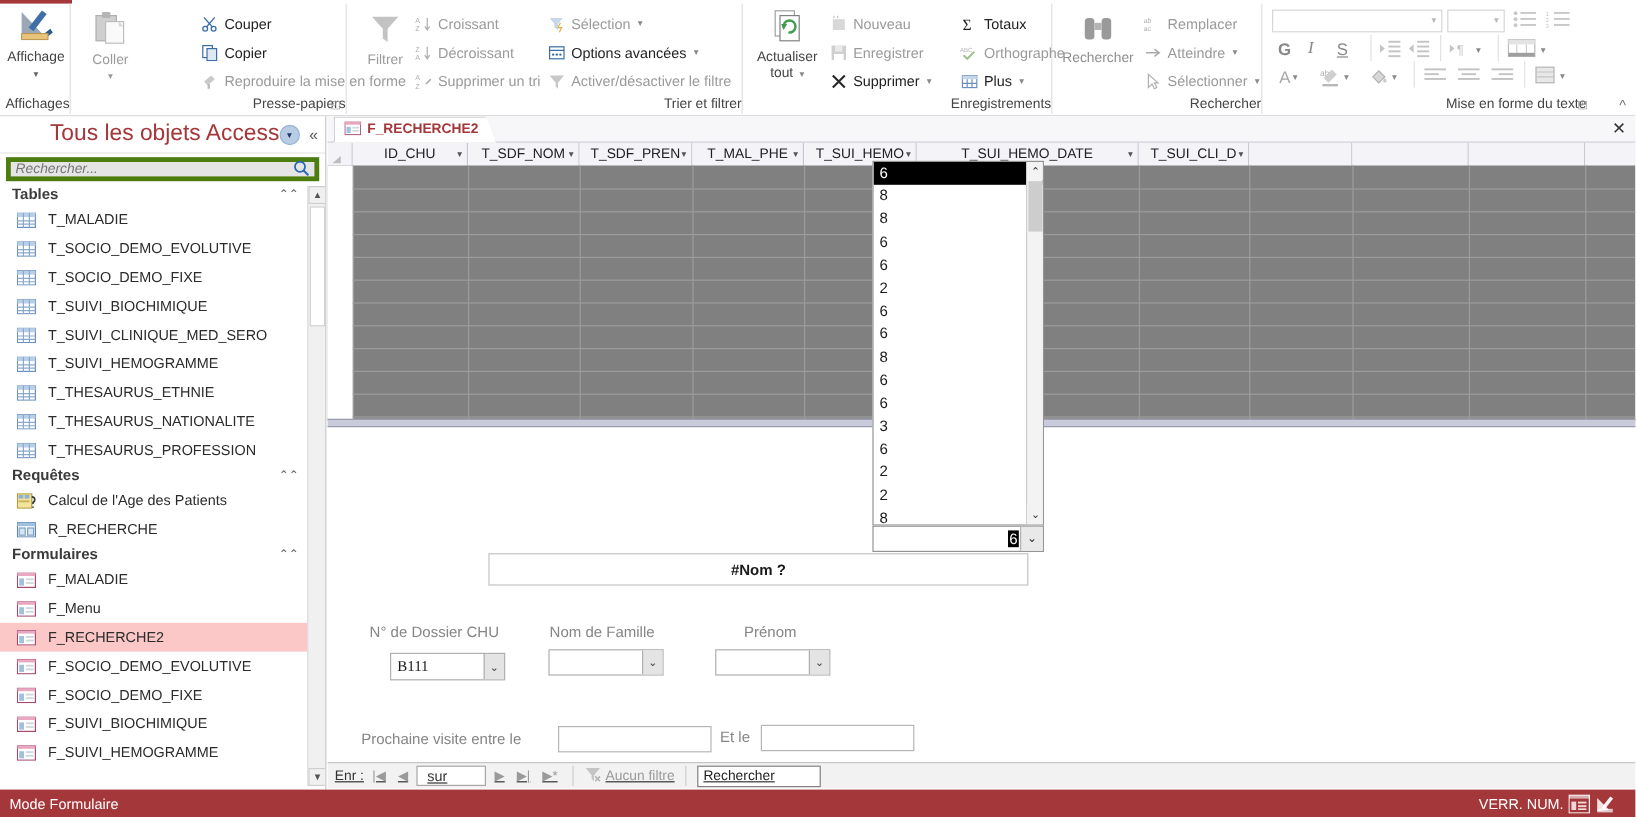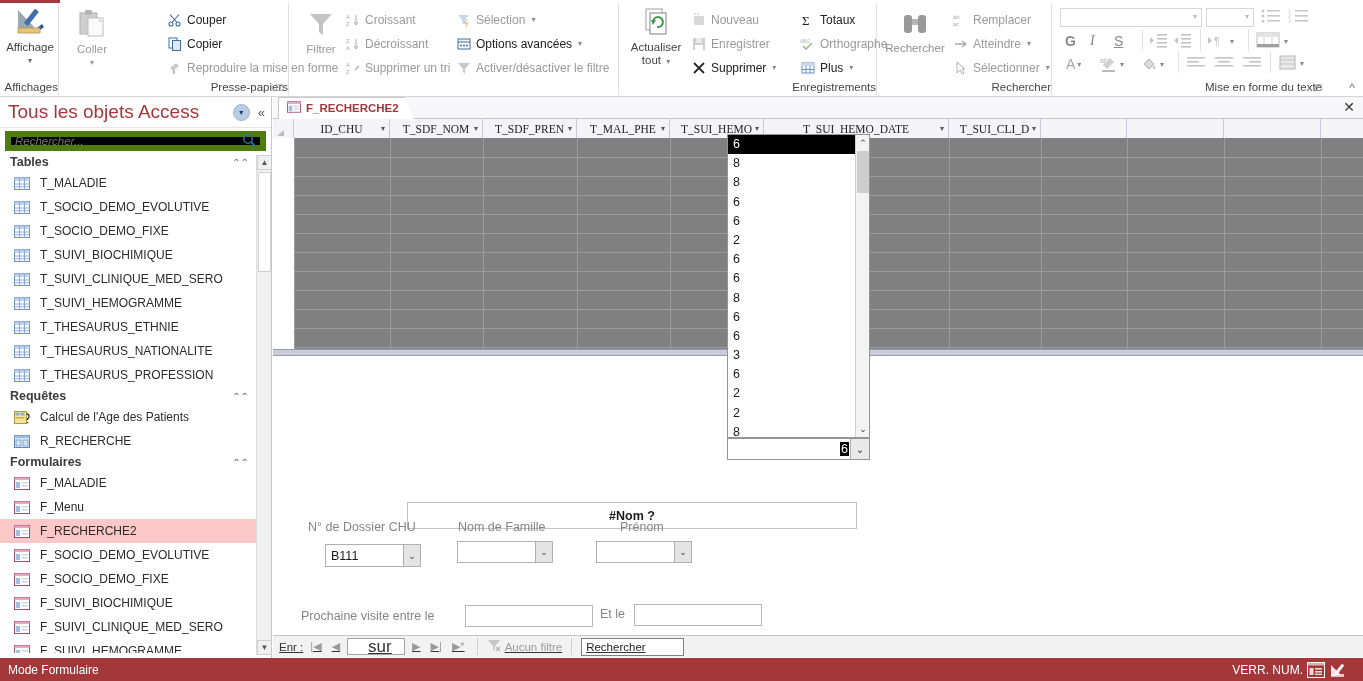--- a/index.html
+++ b/index.html
@@ -52,36 +52,36 @@
   .caret { font-size: 8px; color: #8a8a8a; margin-left:2px; }
 
   
   .navpane {
     position: absolute; left: 0; top: 97px; width: 272px; height: 561px;
     background: #ffffff; border-right: 1px solid #c8c8c8;
     overflow: hidden;
   }
   .nav-title-bar {
     position: relative; height: 31px; padding: 4px 6px 4px 8px;
-    display: flex; align-items: center; justify-content: space-between;
+    display: flex; align-items: center; justify-content: flex-end;
     border-bottom: 1px solid #e6e6e6;
   }
   .nav-title {
     font-size: 19px; color: #a4373a; font-weight: normal; white-space: nowrap;
   }
   .nav-title-icons { display: flex; align-items: center; gap: 8px; }
   .nav-round {
     width: 17px; height: 17px; border-radius: 50%; background: #b8cce4;
     display: flex; align-items: center; justify-content: center;
     font-size: 8px; color: #1f3864; border:1px solid #9ab4d4;
   }
   .nav-collapse { font-size: 13px; color: #555; }
   .nav-search {
     position: relative; margin: 3px 5px 2px 5px; height: 20px;
-    border: 6px solid #4d7c0f; background: #000000; display: flex; align-items: center;
+    border: 4px solid #4d7c0f; background: #e5e5e5; display: flex; align-items: center;
   }
   .nav-search input {
     border: 0; outline: none; flex: 1; font-size: 11.5px; font-style: italic;
     color: #7b7b7b; padding: 0 4px; font-family: "Liberation Sans", sans-serif;
     background: transparent;
   }
   .nav-search .mag { width: 22px; text-align: center; color: #2b6cb0; font-size: 13px; }
   .nav-list { position: relative; height: 500px; overflow: hidden; }
   .nav-group-header {
     display: flex; align-items: center; justify-content: space-between;
@@ -144,21 +144,21 @@
     position: relative; flex: 0 0 21px;
   }
   .sheet-corner::after{
     content:""; position:absolute; left:4px; top:11px; width:0;height:0;
     border-left:7px solid transparent; border-bottom:6px solid #bdbdbd;
   }
   .colhead {
     position: relative; height: 19px; border-right: 1px solid #c8c8d4;
     display: flex; align-items: center; justify-content: center;
     font-size: 11.5px; color: #222; overflow: hidden; white-space: nowrap;
-    background: #f4f4f8; flex: 0 0 auto; font-family: Liberation Serif, serif;
+    background: #f4f4f8; flex: 0 0 auto;
   }
   .colhead .lbl { padding: 0 4px; overflow:hidden; text-overflow:clip; }
   .colhead .dd { position: absolute; right: 4px; font-size: 8px; color: #555; }
   .sheet-body { position: relative; height: 213px; background: #808080; }
   .sheet-rowline {
     position: absolute; left: 21px; right: 0; height: 1px; background: #9c9c9c;
   }
   .sheet-collines { position: absolute; left:0; top:0; right:0; bottom:0; }
   .sheet-colline { position: absolute; top: 0; bottom: 0; width: 1px; background: #9c9c9c; }
   .sheet-rowhdr-col { position:absolute; left:0; top:0; width:21px; bottom:0; background:#ffffff; }
@@ -171,21 +171,21 @@
   .formarea {
     position: absolute; left: 0; top: 260px; width: 1090px; height: 277px;
     background: #ffffff; border-top: 1px solid #ffffff;
   }
   .form-lbl {
     position: absolute; font-size: 12.5px; color: #858585; white-space: nowrap;
   }
   .title-box {
     position: absolute; border: 1px solid #c3c3c3; background: #fff;
     display: flex; align-items: center; justify-content: center;
-    font-weight: bold; font-size: 12.5px; color: #1a1a1a; margin-top: 41px;
+    font-weight: bold; font-size: 12.5px; color: #1a1a1a;
   }
   .combo {
     position: absolute; border: 1px solid #b0b0b0; background: #ffffff;
     display: flex; align-items: stretch;
   }
   .combo .val {
     flex: 1; display: flex; align-items: center; padding-left: 5px;
     font-size: 12.5px; color: #1a1a1a; overflow: hidden; white-space: nowrap;
   }
   .combo .btn {
@@ -238,21 +238,21 @@
   
   .recnav {
     position: absolute; left: 0; top: 538px; width: 1090px; height: 22px;
     background: #f2f2f2; border-top: 1px solid #c5c5c5;
     display: flex; align-items: center; gap: 4px; padding-left: 6px;
     font-size: 11.5px; color: #333; text-decoration: underline;
   }
   .recnav .arrow { color: #9a9a9a; font-size: 11px; padding: 0 3px; }
   .recnav .numbox {
     width: 58px; height: 17px; border: 1px solid #a6a6a6; background: #fff;
-    display: flex; align-items: center; padding-left: 20px; font-size: 17px;
+    display: flex; align-items: center; padding-left: 8px; font-size: 12px;
   }
   .recnav .sep { width: 1px; height: 17px; background: #cfcfcf; margin: 0 5px; }
   .recnav .filt { display: flex; align-items: center; gap: 4px; color: #9a9a9a; }
   .recnav .searchbox {
     width: 103px; height: 18px; border: 1px solid #808080; background: #fff;
     display: flex; align-items: center; padding-left: 4px; font-size: 11.5px; color:#222;
   }
 
   
   .statusbar {
@@ -410,20 +410,21 @@
       </div>
       <div class="smallitem" style="left:167px; top:57px;">
         <span class="ic">
           <svg width="14" height="14" viewBox="0 0 14 14">
               <polygon points="1,2 13,2 8,8 8,13 6,11 6,8" fill="#c8c8c8"></polygon>
             </svg>
         </span>
         <span>Activer/désactiver le filtre</span>
       </div>
 
+      <div class="grp-label">Trier et filtrer</div>
     </div>
 
     <div class="grp" style="left:619px; width:258px;">
       <div class="bigbtn" style="left:8px; top:3px; width:58px;">
         <span class="ic">
           <svg width="30" height="30" viewBox="0 0 30 30">
             <rect x="5" y="3" width="16" height="21" fill="#fff" stroke="#a0a0a0"></rect>
             <rect x="9" y="7" width="16" height="21" fill="#fff" stroke="#808080"></rect>
             <path d="M12 17 a5 5 0 1 1 4 4" stroke="#3f9c4f" stroke-width="2" fill="none"></path>
             <polygon points="10,14 15,14 12,19" fill="#3f9c4f"></polygon>
@@ -891,30 +892,20 @@
       </div>
       <div class="nav-item">
         <span class="obj-icon"><svg width="16" height="13" viewBox="0 0 16 13">
               <rect x="0.5" y="0.5" width="15" height="12" fill="#fff" stroke="#a5486e"></rect>
               <rect x="0.5" y="0.5" width="15" height="2.5" fill="#e8a8c0"></rect>
               <rect x="2" y="5" width="4" height="6" fill="#9fc0de"></rect>
               <rect x="7.5" y="5" width="6.5" height="1.6" fill="#cfd8e2"></rect>
               <rect x="7.5" y="8" width="6.5" height="1.6" fill="#cfd8e2"></rect>
             </svg></span>
         <span>F_SUIVI_BIOCHIMIQUE</span>
-      </div>
-      <div class="nav-item">
-        <span class="obj-icon"><svg width="16" height="13" viewBox="0 0 16 13">
-              <rect x="0.5" y="0.5" width="15" height="12" fill="#fff" stroke="#a5486e"></rect>
-              <rect x="0.5" y="0.5" width="15" height="2.5" fill="#e8a8c0"></rect>
-              <rect x="2" y="5" width="4" height="6" fill="#9fc0de"></rect>
-              <rect x="7.5" y="5" width="6.5" height="1.6" fill="#cfd8e2"></rect>
-              <rect x="7.5" y="8" width="6.5" height="1.6" fill="#cfd8e2"></rect>
-            </svg></span>
-        <span>F_SUIVI_CLINIQUE_MED_SERO</span>
       </div>
       <div class="nav-item">
         <span class="obj-icon"><svg width="16" height="13" viewBox="0 0 16 13">
               <rect x="0.5" y="0.5" width="15" height="12" fill="#fff" stroke="#a5486e"></rect>
               <rect x="0.5" y="0.5" width="15" height="2.5" fill="#e8a8c0"></rect>
               <rect x="2" y="5" width="4" height="6" fill="#9fc0de"></rect>
               <rect x="7.5" y="5" width="6.5" height="1.6" fill="#cfd8e2"></rect>
               <rect x="7.5" y="8" width="6.5" height="1.6" fill="#cfd8e2"></rect>
             </svg></span>
         <span>F_SUIVI_HEMOGRAMME</span>
@@ -1028,21 +1019,21 @@
       <div class="form-lbl" style="left:35px; top:162px;">
         <span>N° de Dossier CHU</span>
       </div>
       <div class="form-lbl" style="left:185px; top:162px;">
         <span>Nom de Famille</span>
       </div>
       <div class="form-lbl" style="left:347px; top:162px;">
         <span>Prénom</span>
       </div>
 
-      <div class="combo" style="left:52px; top:186px; width:96px; height:23px;">
+      <div class="combo" style="left:52px; top:186px; width:96px; height:23px;font-family:Liberation Serif, serif;">
         <span class="val">B111</span>
         <span class="btn">⌄</span>
       </div>
       <div class="combo" style="left:184px; top:183px; width:96px; height:22px;">
         <span class="val"></span>
         <span class="btn">⌄</span>
       </div>
       <div class="combo" style="left:323px; top:183px; width:96px; height:22px;">
         <span class="val"></span>
         <span class="btn">⌄</span>

